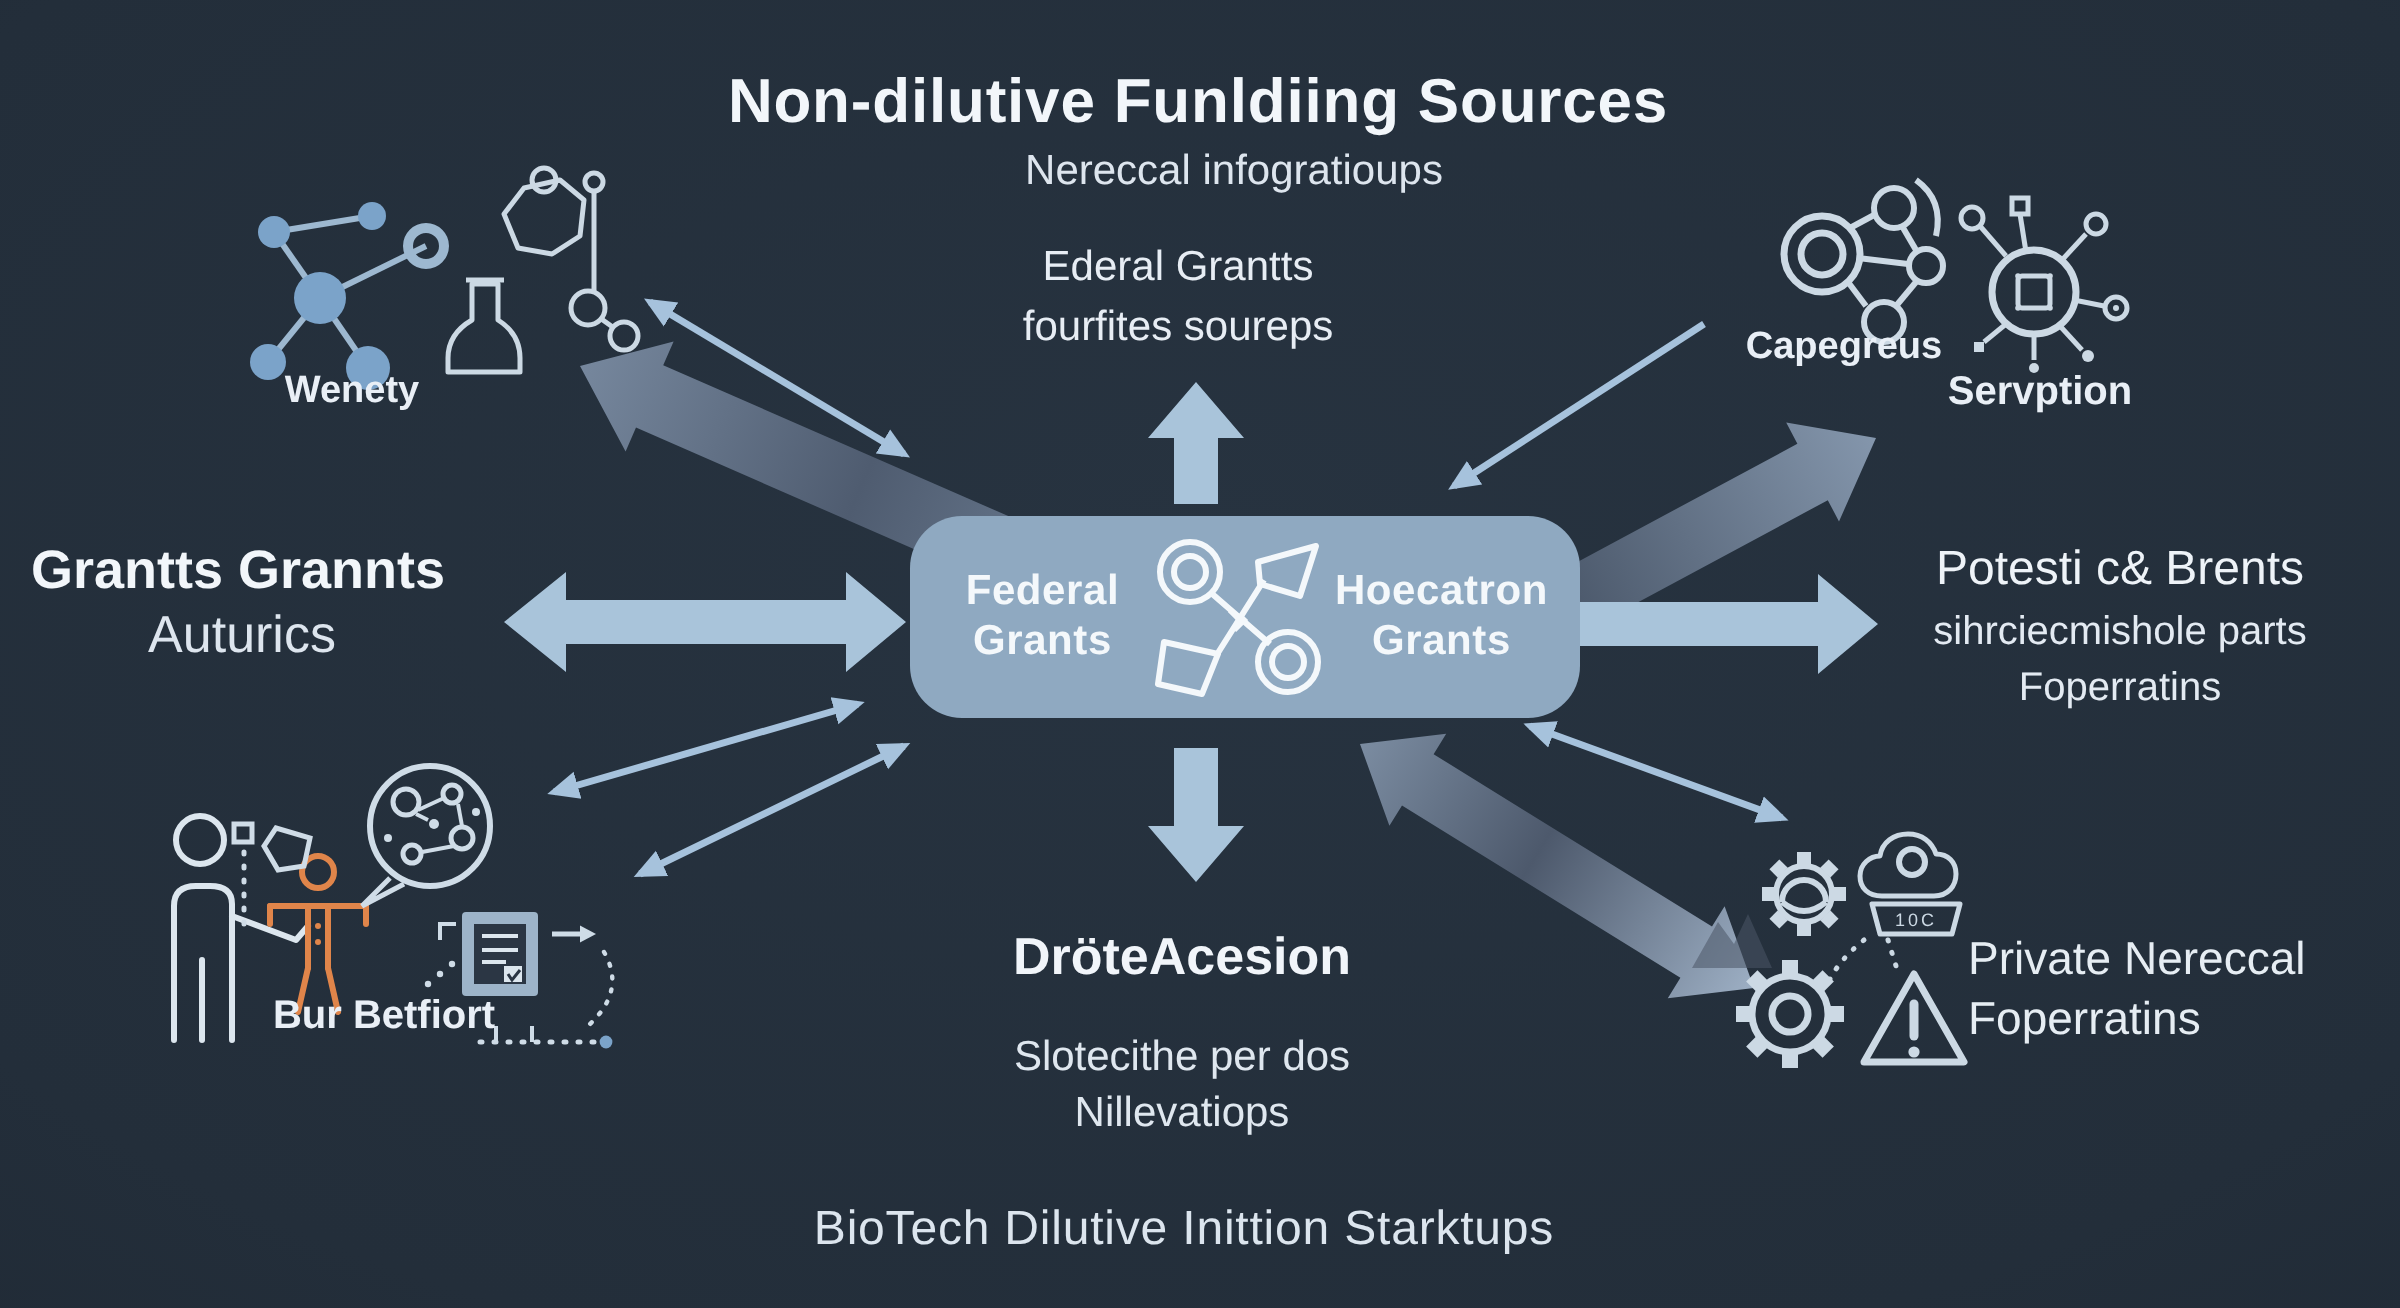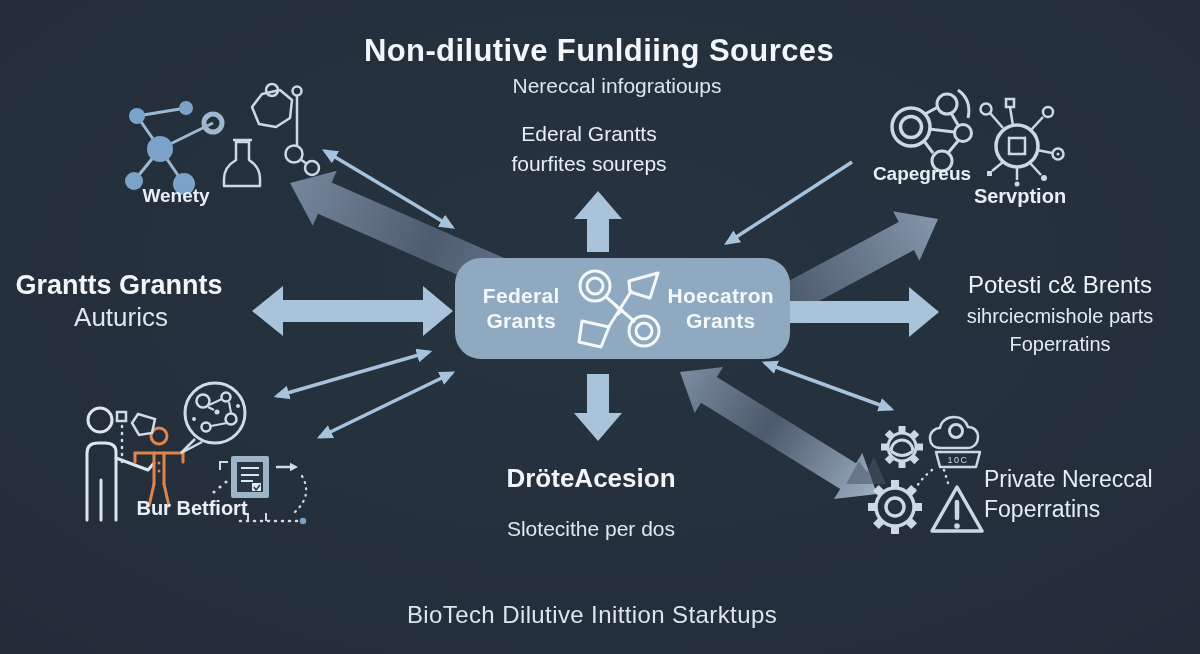--- a/index.html
+++ b/index.html
@@ -302,20 +302,21 @@
     <div class="big">Potesti c&amp; Brents</div>
     <div>sihrciecmishole parts</div>
     <div>Foperratins</div>
   </div>
 
   <div class="txt" id="label-burbetfiort">Bur Betfiort</div>
 
   <div class="txt" id="node-bc-title">DröteAcesion</div>
   <div class="txt" id="node-bc-sub">
     <div>Slotecithe per dos</div>
+    <div>Nillevatiops</div>
   </div>
 
   <div class="txt" id="node-br">
     <div>Private Nereccal</div>
     <div>Foperratins</div>
   </div>
 
   <div class="txt" id="footer-caption">BioTech Dilutive Inittion Starktups</div>
 
 </div>

